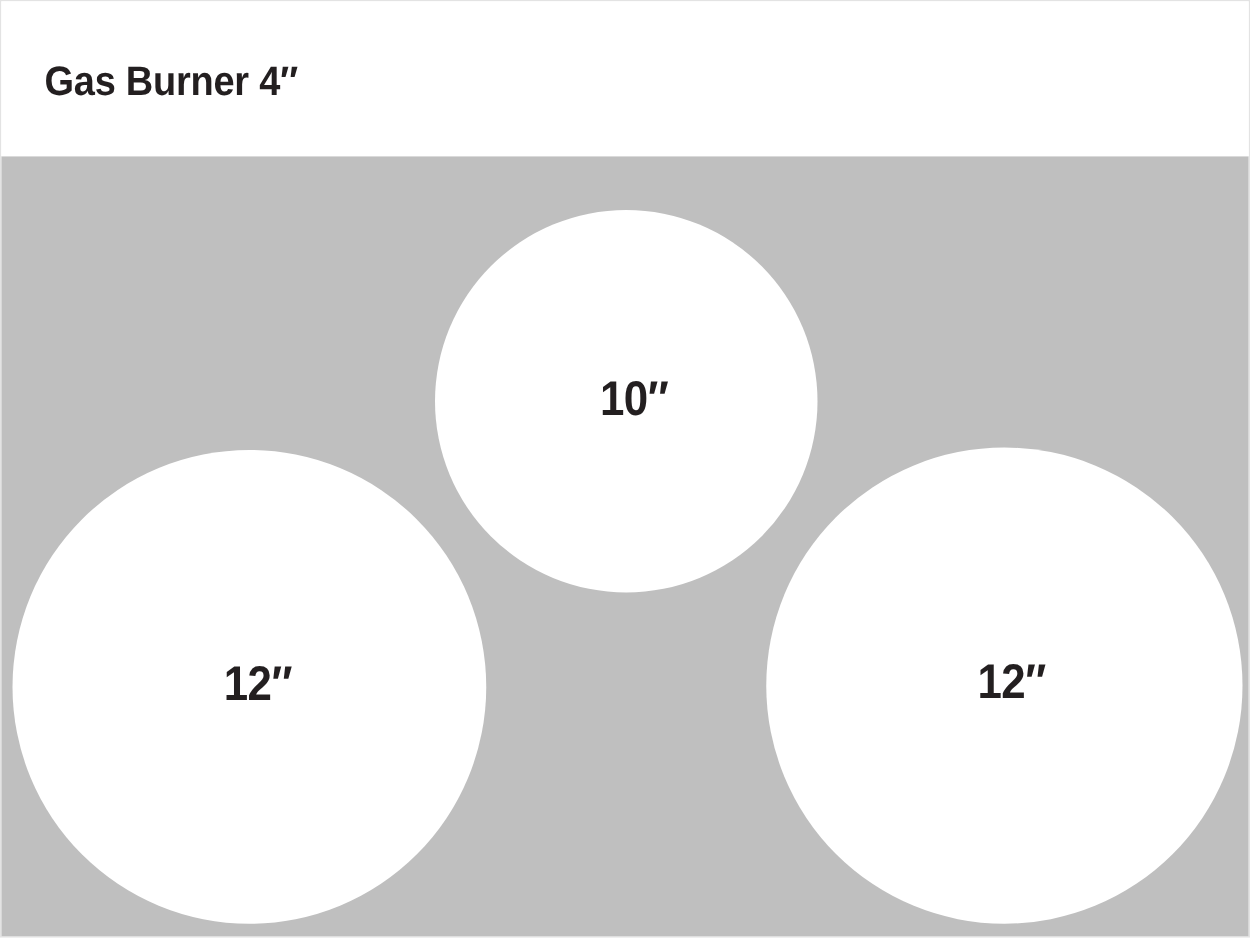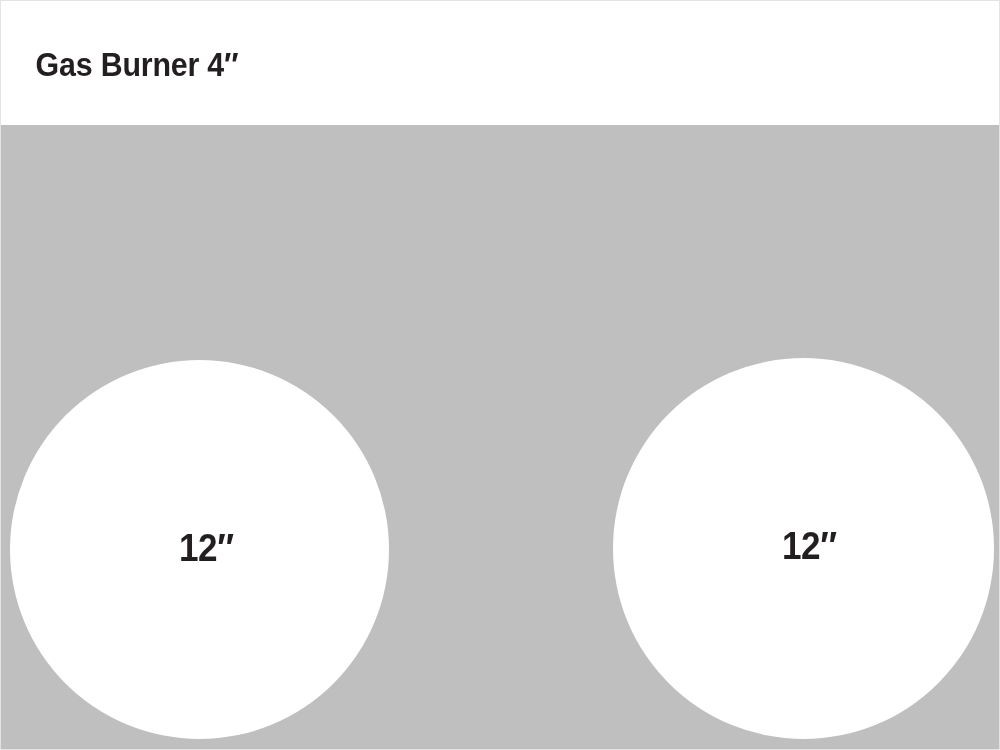--- a/index.html
+++ b/index.html
@@ -118,20 +118,23 @@
 </style>
 </head>
 <body>
 
 <div id="diagram-canvas">
 
   <div class="stage">
     
   </div>
 
+  <div class="burner burner--top">
+    <span class="burner-label">10″</span>
+  </div>
 
   <div class="burner burner--bottom-left">
     <span class="burner-label">12″</span>
   </div>
 
   <div class="burner burner--bottom-right">
     <span class="burner-label">12″</span>
   </div>
 
   <div class="header-band">

